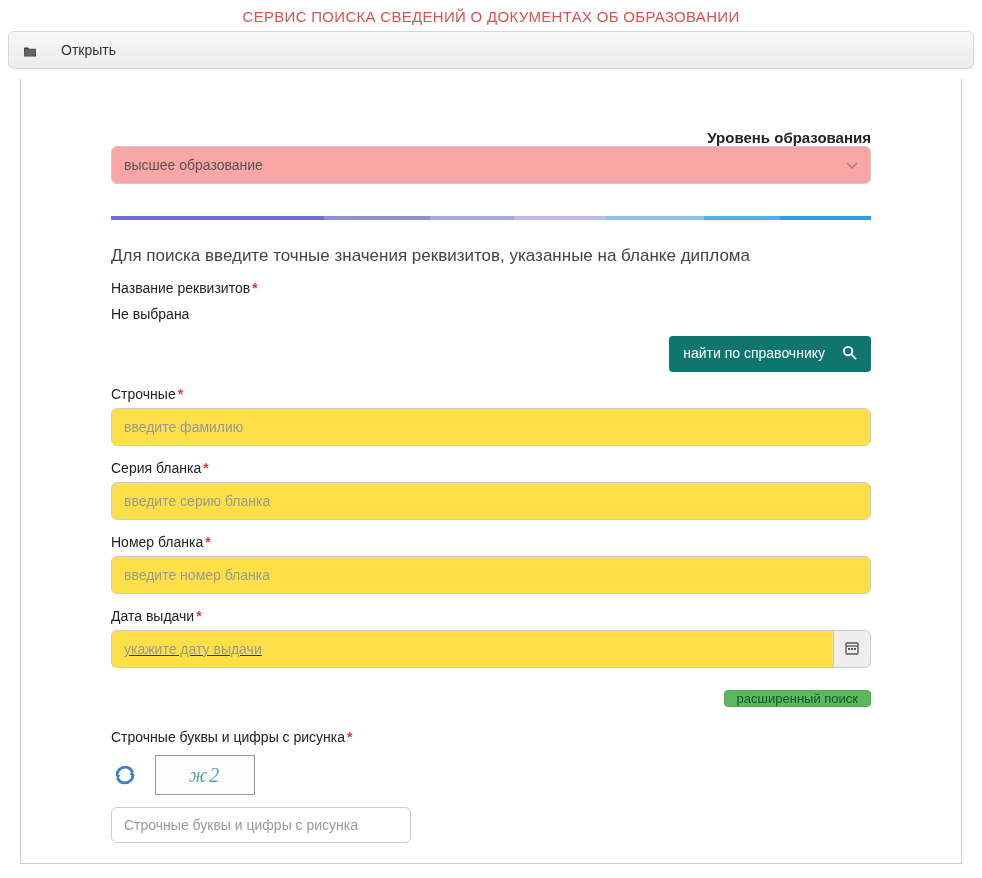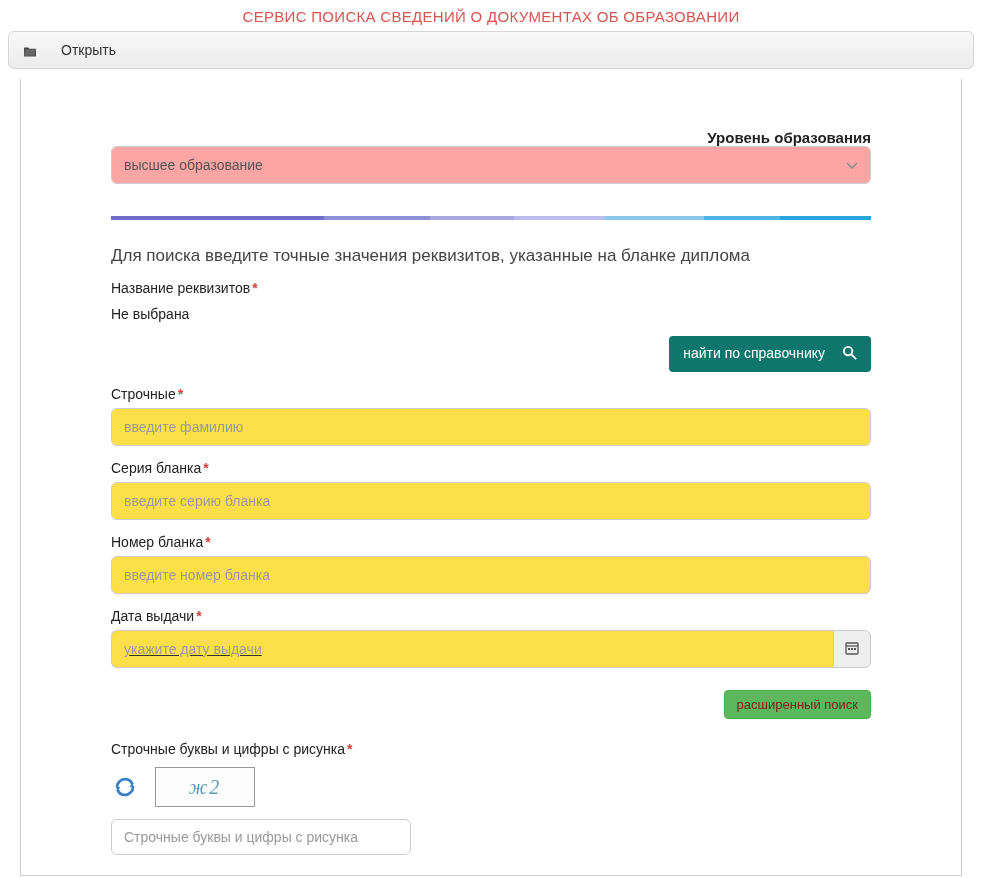--- a/index.html
+++ b/index.html
@@ -142,23 +142,23 @@
     padding: 0 11px;
     border-top-right-radius: 6px;
     border-bottom-right-radius: 6px;
     display: flex;
     align-items: center;
     cursor: pointer;
   }
   .btn-success {
     background: #5cb85c;
     border: 1px solid #4cae4c;
-    color: #7f1d1d;
+    color: #14532d;
     border-radius: 4px;
-    padding: 6px 12px;
+    padding: 0 12px;
     font-size: 13px;
     cursor: pointer;
   }
   .captcha-row {
     display: flex;
     align-items: center;
     margin-top: 10px;
     gap: 16px;
   }
   .refresh-icon {

